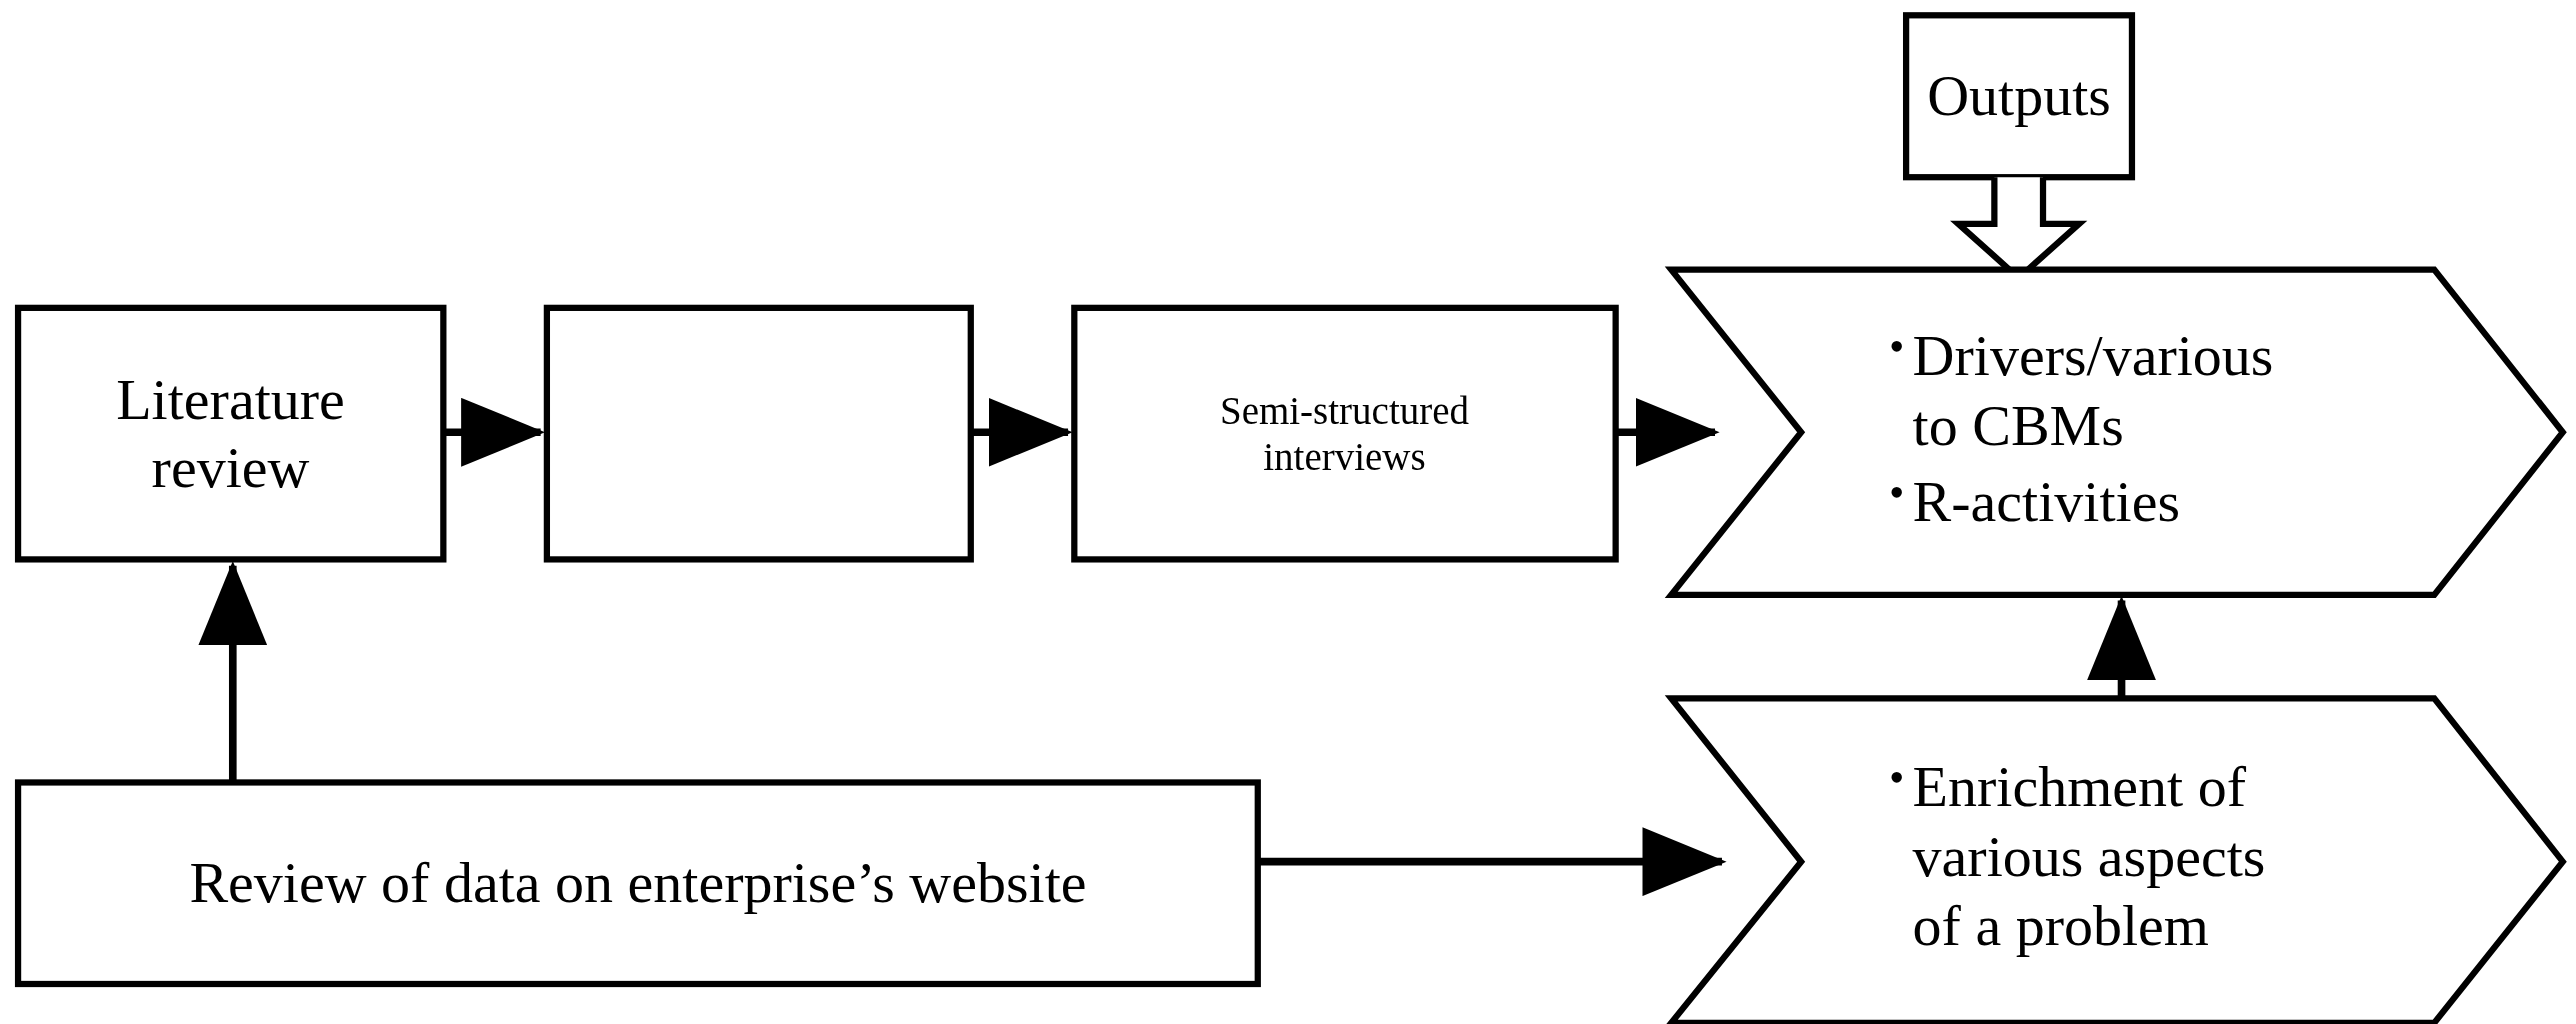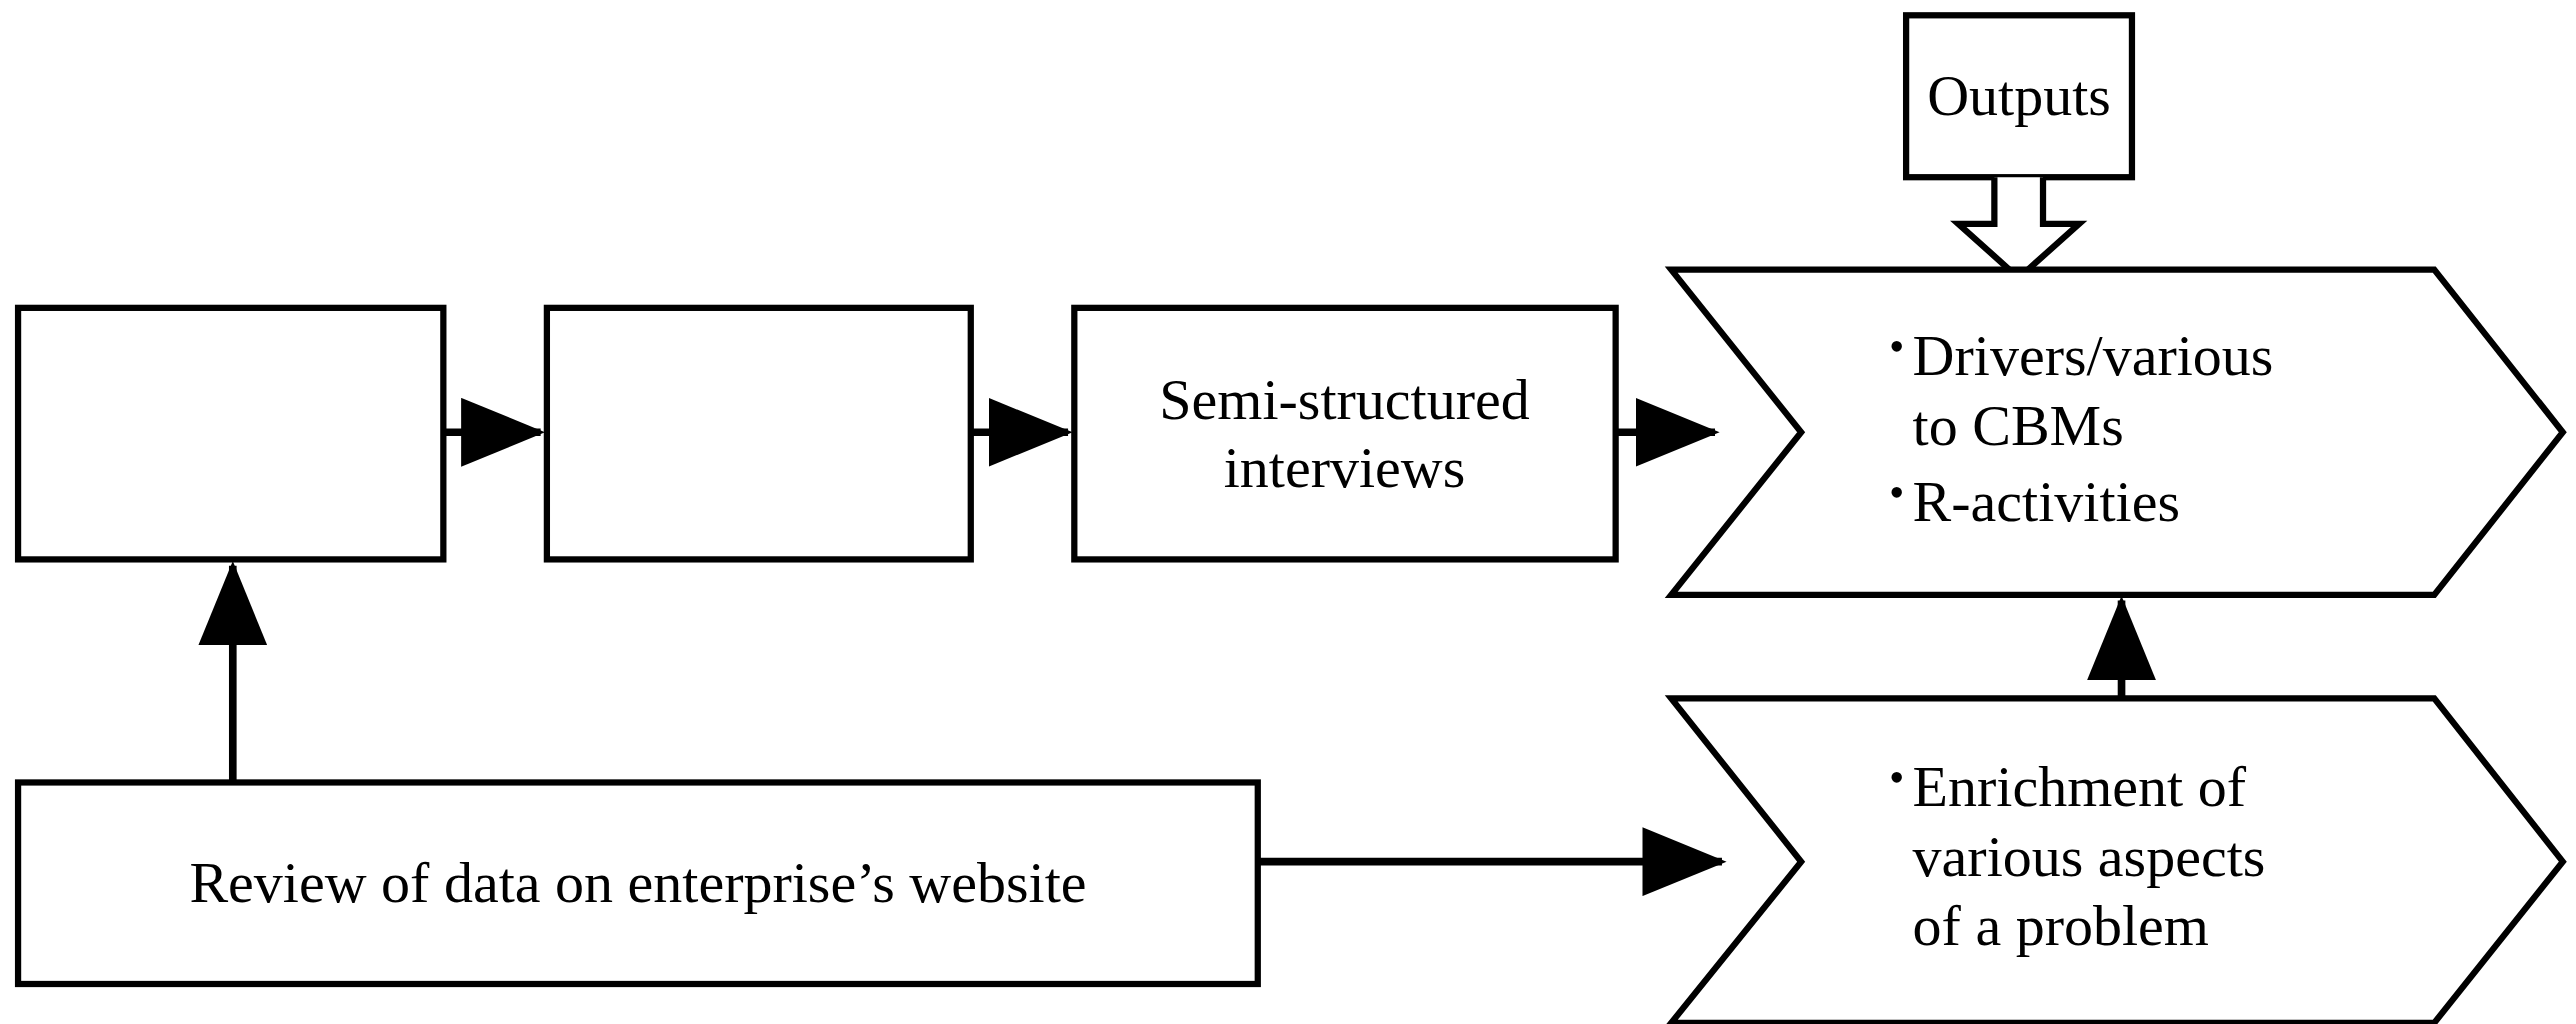--- a/index.html
+++ b/index.html
@@ -88,23 +88,25 @@
 
     <line x1="2325" y1="622" x2="2468" y2="622" stroke="#000000" stroke-width="11" marker-end="url(#arrowhead)"></line>
 
     <line x1="335" y1="1126" x2="335" y2="814" stroke="#000000" stroke-width="11" marker-end="url(#arrowhead)"></line>
 
     <line x1="1810" y1="1240" x2="2478" y2="1240" stroke="#000000" stroke-width="11" marker-end="url(#arrowhead)"></line>
 
     <line x1="3053" y1="1005" x2="3053" y2="864" stroke="#000000" stroke-width="11" marker-end="url(#arrowhead)"></line>
   </svg>
 
+  <div class="node-label" style="left:18px; top:308px; width:425px; height:252px; font-size:58px;">Literature
+review</div>
 
 
-  <div class="node-label" style="left:1074px; top:308px; width:541px; height:252px; font-size:58px;">Semi-structured
+  <div class="node-label" style="left:1074px; top:308px; width:541px; height:252px; font-size:39px;">Semi-structured
 interviews</div>
 
   <div class="node-label" style="left:1906px; top:15.3px; width:226px; height:162px; font-size:58px;">Outputs</div>
 
   <div class="node-label" style="left:18px; top:782px; width:1240px; height:202px; font-size:58px;">Review of data on enterprise’s website</div>
 
   <div class="bullet-list" style="left:1889px; top:321px; width:570px; font-size:58px;">
     <div class="bullet-row">
       <span class="bullet-dot">•</span>
       <span class="bullet-text">Drivers/various

